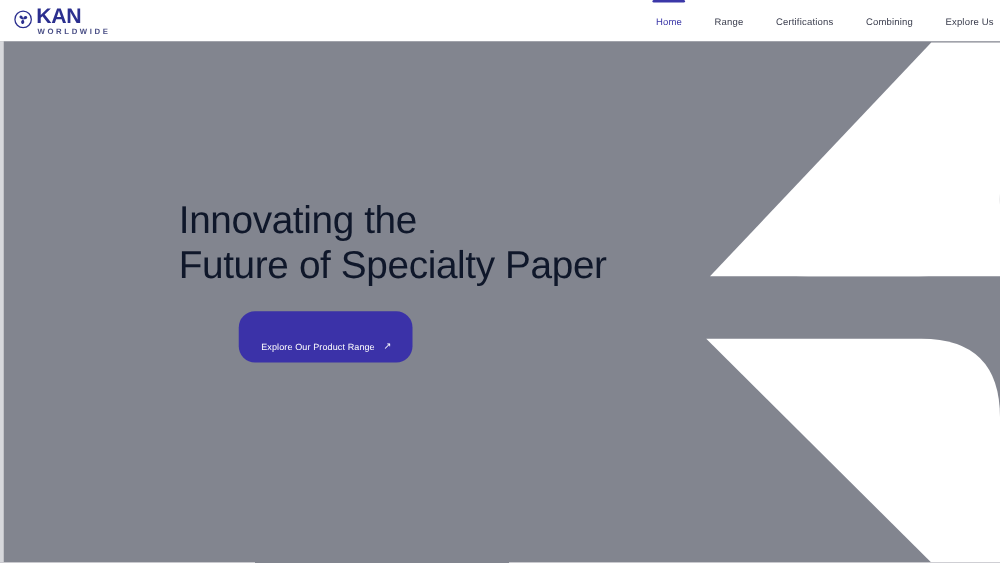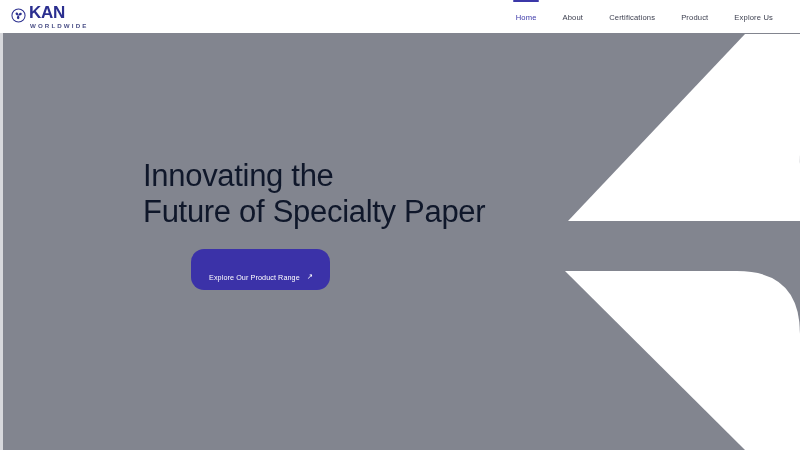--- a/index.html
+++ b/index.html
@@ -49,21 +49,21 @@
     color:#2b2f8f; letter-spacing:-0.3px;
     font-family:"Liberation Sans", sans-serif;
   }
   .logo-worldwide {
     font-size:6.2px; font-weight:bold;
     color:#4a4f86; letter-spacing:2.1px;
     margin-top:2px; margin-left:1px;
   }
 
   .nav {
-    margin-left:auto; margin-right:27px;
+    margin-left:auto; margin-right:5px;
     display:flex; align-items:center;
     gap:26px; height:33px;
   }
   .nav-item {
     position:relative;
     font-size:7.6px;
     color:#3a3d4d;
     letter-spacing:0.15px;
     white-space:nowrap;
     cursor:pointer;
@@ -156,27 +156,27 @@
         <span class="logo-worldwide">WORLDWIDE</span>
       </div>
     </div>
 
     <nav class="nav">
       <a class="nav-item active">
         <span class="nav-underline"></span>
         <span>Home</span>
       </a>
       <a class="nav-item">
-        <span>About</span>
+        <span>Range</span>
       </a>
       <a class="nav-item">
         <span>Certifications</span>
       </a>
       <a class="nav-item">
-        <span>Product</span>
+        <span>Combining</span>
       </a>
       <a class="nav-item">
         <span>Explore Us</span>
       </a>
     </nav>
   </header>
 
   <section class="hero">
     <h1 class="headline">Innovating the
 Future of Specialty Paper</h1>

